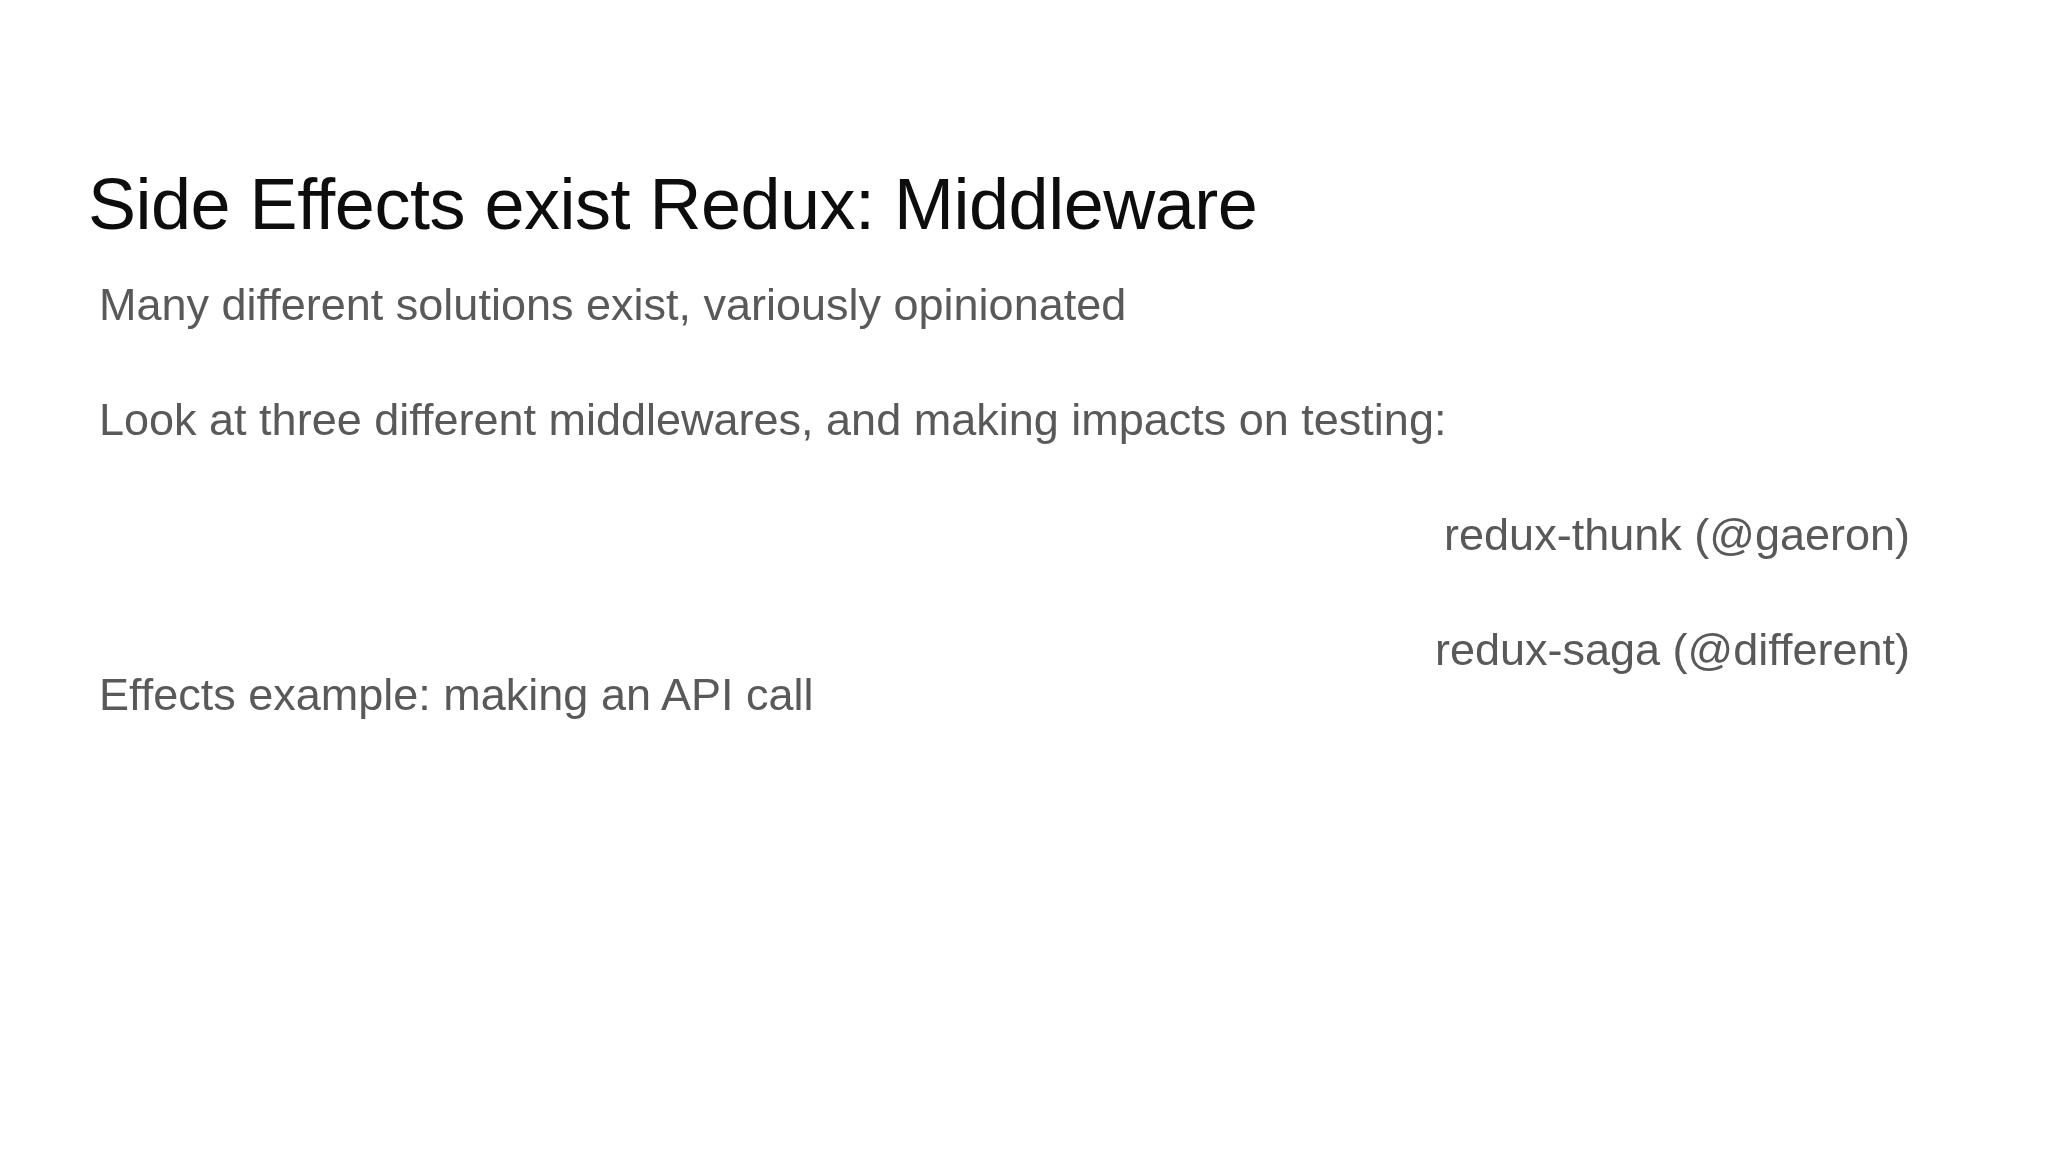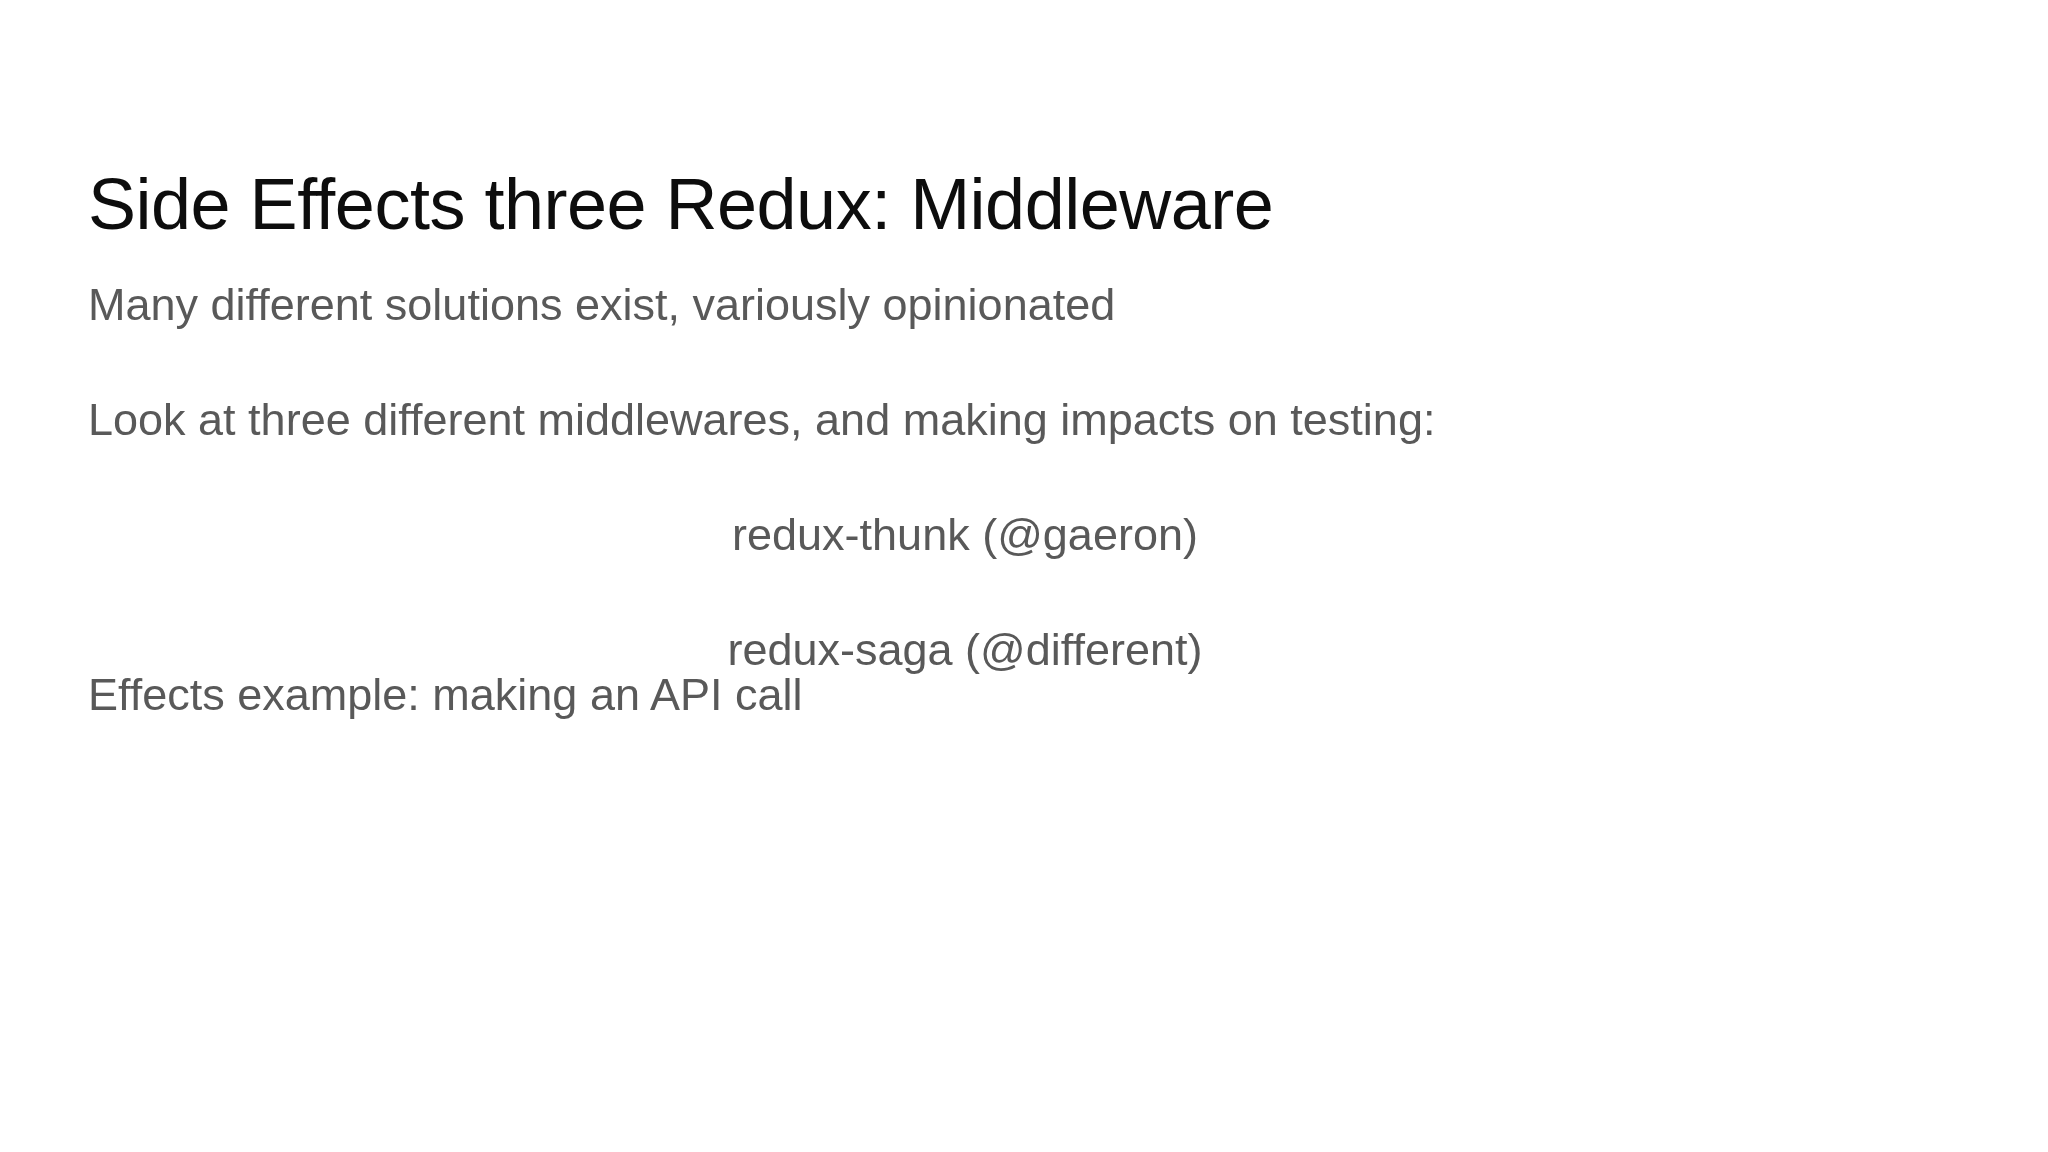--- a/index.html
+++ b/index.html
@@ -34,41 +34,41 @@
     position: absolute;
     left: 88px;
     top: 282px;
     width: 1880px;
   }
   .body-line {
     font-size: 45px;
     line-height: 1.0;
     font-weight: 400;
     color: #595959;
-    margin: 0 0 70px 0;
+    margin: 0 0 70px 11px;
     white-space: nowrap;
   }
   .body-line:last-child {
     margin-bottom: 0;
   }
   .body-line.center-axis {
-    text-align: center;
+    text-align: right;
     padding-left: 20px;
   }
   .centered-group {
     width: 1910px;
     margin-left: -88px;
   }
 </style>
 </head>
 <body>
 
 <div class="slide">
 
-  <h1 class="slide-title">Side Effects three Redux: Middleware</h1>
+  <h1 class="slide-title">Side Effects exist Redux: Middleware</h1>
 
   <div class="body-block">
 
     <p class="body-line">Many different solutions exist, variously opinionated</p>
 
     <p class="body-line">Look at three different middlewares, and making impacts on testing:</p>
 
     <div class="centered-group">
       <p class="body-line center-axis">redux-thunk (@gaeron)</p>
 

